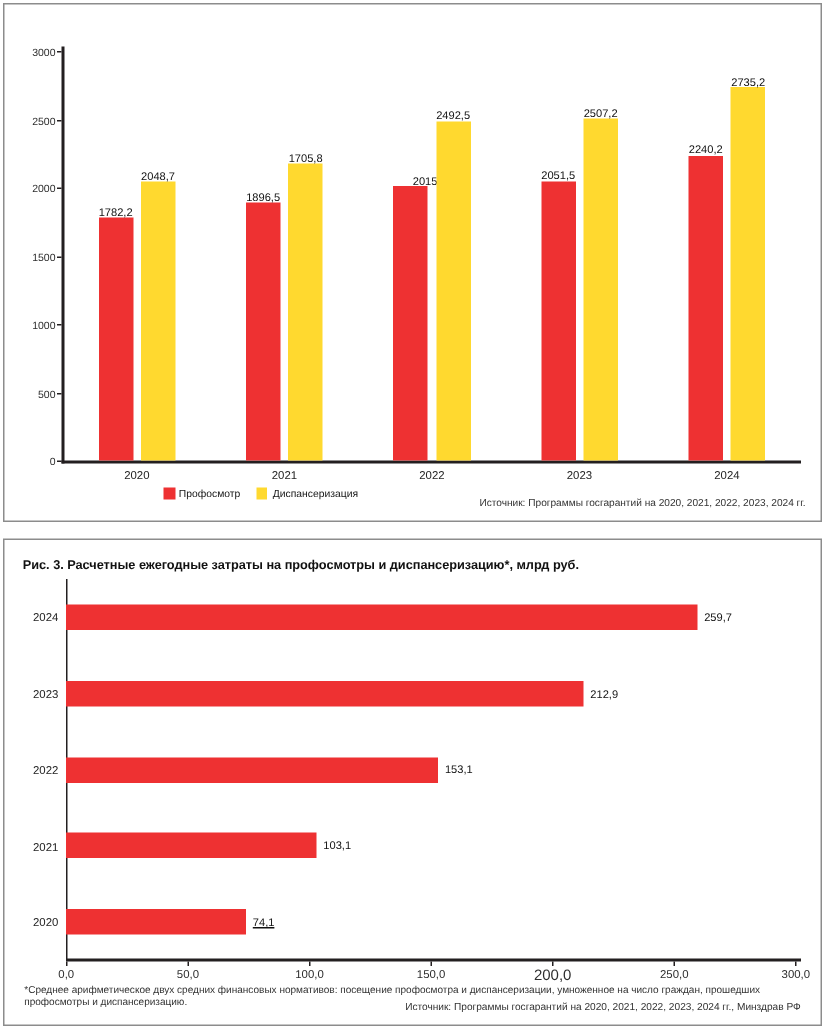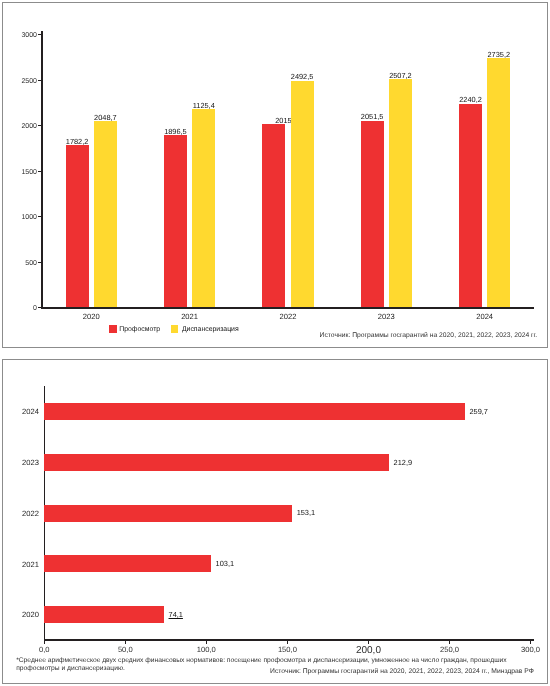--- a/index.html
+++ b/index.html
@@ -45,21 +45,21 @@
       <div class="tick" style="left: 38.3px; top: 34.1px; width: 3px; height: 1.1px;"></div>
       <div class="tick-label" style="left: -3px; top: 32.2px; width: 40px; text-align: right;">3000</div>
       <div class="bar" style="left: 65.6px; top: 145.22px; width: 23px; height: 162.18px; background: rgb(238, 49, 50);"></div>
       <div class="vlabel" style="left: 56.6px; top: 136.92px; width: 41px;">1782,2</div>
       <div class="bar" style="left: 93.9px; top: 120.968px; width: 23px; height: 186.432px; background: rgb(255, 217, 47);"></div>
       <div class="vlabel" style="left: 84.9px; top: 112.668px; width: 41px;">2048,7</div>
       <div class="catlabel" style="left: 71.25px; top: 311.6px; width: 40px;">2020</div>
       <div class="bar" style="left: 163.95px; top: 134.818px; width: 23px; height: 172.582px; background: rgb(238, 49, 50);"></div>
       <div class="vlabel" style="left: 154.95px; top: 126.518px; width: 41px;">1896,5</div>
       <div class="bar" style="left: 192.25px; top: 109.011px; width: 23px; height: 198.389px; background: rgb(255, 217, 47);"></div>
-      <div class="vlabel" style="left: 183.25px; top: 100.711px; width: 41px;">1125,4</div>
+      <div class="vlabel" style="left: 183.25px; top: 100.711px; width: 41px;">1705,8</div>
       <div class="catlabel" style="left: 169.6px; top: 311.6px; width: 40px;">2021</div>
       <div class="bar" style="left: 262.3px; top: 123.953px; width: 23px; height: 183.447px; background: rgb(238, 49, 50);"></div>
       <div class="vlabel" style="left: 266px; top: 115.653px; width: 41px;">2015,9</div>
       <div class="bar" style="left: 290.6px; top: 80.5825px; width: 23px; height: 226.817px; background: rgb(255, 217, 47);"></div>
       <div class="vlabel" style="left: 281.6px; top: 72.2825px; width: 41px;">2492,5</div>
       <div class="catlabel" style="left: 267.95px; top: 311.6px; width: 40px;">2022</div>
       <div class="bar" style="left: 360.65px; top: 120.713px; width: 23px; height: 186.686px; background: rgb(238, 49, 50);"></div>
       <div class="vlabel" style="left: 351.65px; top: 112.413px; width: 41px;">2051,5</div>
       <div class="bar" style="left: 388.95px; top: 79.2448px; width: 23px; height: 228.155px; background: rgb(255, 217, 47);"></div>
       <div class="vlabel" style="left: 379.95px; top: 70.9448px; width: 41px;">2507,2</div>
@@ -70,20 +70,21 @@
       <div class="vlabel" style="left: 478.3px; top: 50.1968px; width: 41px;">2735,2</div>
       <div class="catlabel" style="left: 464.65px; top: 311.6px; width: 40px;">2024</div>
       <div class="legend-sw" style="left: 109px; top: 325.3px; background: rgb(238, 49, 50);"></div>
       <div class="legend-txt" style="left: 119.2px; top: 325.8px;">Профосмотр</div>
       <div class="legend-sw" style="left: 170.5px; top: 325.3px; background: rgb(255, 217, 47);"></div>
       <div class="legend-txt" style="left: 181.9px; top: 325.8px;">Диспансеризация</div>
     </div>
   <div class="srcline" id="f2src" style="left:319.6px;top:331.8px;">Источник: Программы госгарантий на 2020, 2021, 2022, 2023, 2024 гг.</div>
 
   <div class="figbox" id="fig3"></div>
+  <div class="fig-title" id="f3title" style="left:15.2px;top:370.8px;">Рис. 3. Расчетные ежегодные затраты на профосмотры и диспансеризацию*, млрд руб.</div>
   <div class="plot" id="f3plot">
       <div class="axis-line" style="left: 44.2px; top: 386.3px; width: 1.3px; height: 254.1px;"></div>
       <div class="axis-line" style="left: 44.2px; top: 639.4px; width: 490.1px; height: 1.7px;"></div>
       <div class="tick" style="left: 43.7px; top: 641.1px; width: 1.2px; height: 2.6px;"></div>
       <div class="tick-label" style="left: 24.2px; top: 644.8px; width: 40px; text-align: center; font-size: 7.6px;">0,0</div>
       <div class="tick" style="left: 124.767px; top: 641.1px; width: 1.2px; height: 2.6px;"></div>
       <div class="tick-label" style="left: 105.267px; top: 644.8px; width: 40px; text-align: center; font-size: 7.6px;">50,0</div>
       <div class="tick" style="left: 205.833px; top: 641.1px; width: 1.2px; height: 2.6px;"></div>
       <div class="tick-label" style="left: 186.333px; top: 644.8px; width: 40px; text-align: center; font-size: 7.6px;">100,0</div>
       <div class="tick" style="left: 286.9px; top: 641.1px; width: 1.2px; height: 2.6px;"></div>

